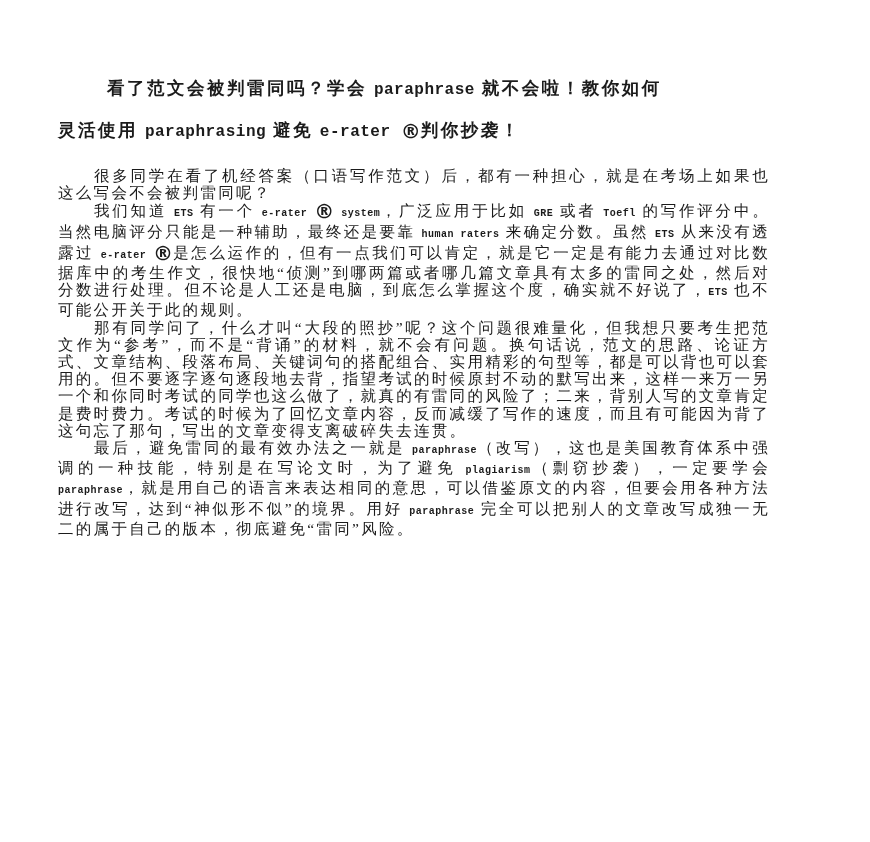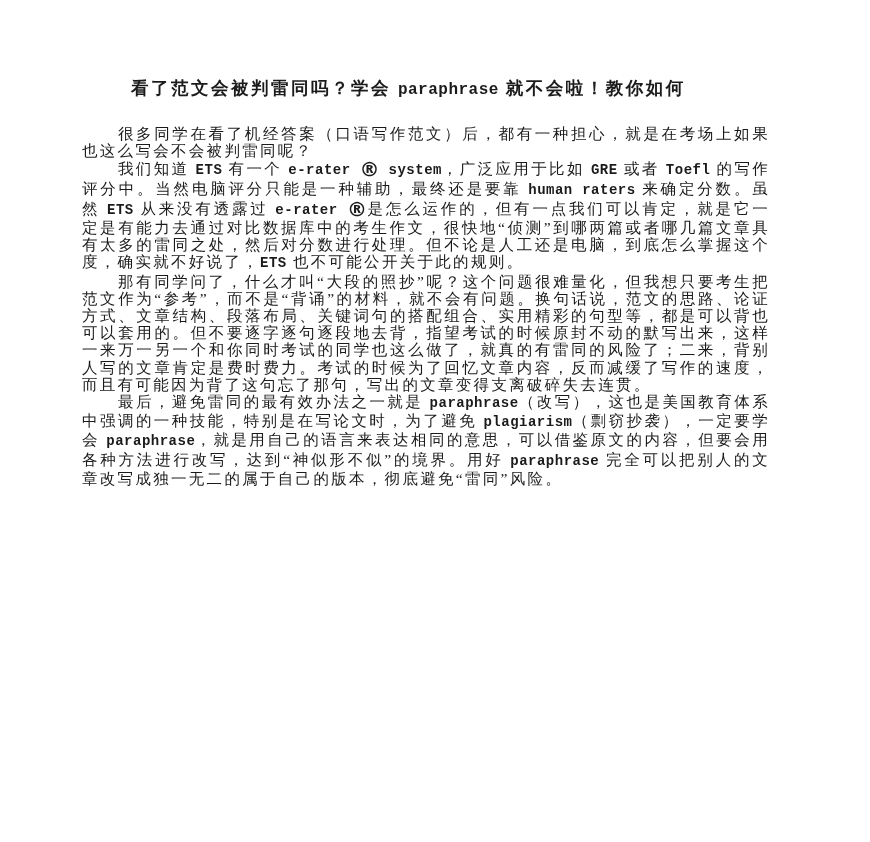--- a/index.html
+++ b/index.html
@@ -5,21 +5,21 @@
   html, body {
     margin: 0;
     padding: 0;
     background: #ffffff;
   }
   .page {
     position: relative;
     width: 870px;
     height: 842px;
     box-sizing: border-box;
-    padding: 68px 100px 0 82px;
+    padding: 68px 100px 0 58px;
     background: #ffffff;
     color: #1b1b1b;
     font-family: "Liberation Serif", "DejaVu Serif", serif;
     overflow: hidden;
   }
   .title-block {
     margin: 0 0 15px 0;
   }
   .title-line {
     font-weight: 700;
@@ -44,38 +44,39 @@
     letter-spacing: 2.3px;
     text-indent: 36px;
     text-align: justify;
   }
   .seg-cn {
     font-family: "Liberation Serif", "DejaVu Serif", serif;
   }
   .seg-en {
     font-family: "Liberation Mono", "DejaVu Sans Mono", monospace;
     font-weight: 700;
-    font-size: 14px;
+    font-size: 10px;
     letter-spacing: 0.5px;
   }
   .seg-reg {
     font-family: "DejaVu Sans", sans-serif;
     font-weight: 700;
     font-size: 20px;
     letter-spacing: 0;
     line-height: 1;
     vertical-align: -2px;
   }
 </style>
 </head>
 <body>
 
 <div class="page">
   <div class="title-block">
       <div class="title-line first"><span class="seg-cn">看了范文会被判雷同吗？学会 </span><span class="seg-en">paraphrase</span><span class="seg-cn"> 就不会啦！教你如何</span></div>
+      <div class="title-line"><span class="seg-cn">灵活使用 </span><span class="seg-en">paraphrasing</span><span class="seg-cn"> 避免 </span><span class="seg-en">e-rater </span><span class="seg-reg">®</span><span class="seg-cn">判你抄袭！</span></div>
     </div>
   <div class="article-body">
       <p class="para"><span class="seg-cn">很多同学在看了机经答案（口语写作范文）后，都有一种担心，就是在考场上如果也这么写会不会被判雷同呢？</span></p>
       <p class="para"><span class="seg-cn">我们知道 </span><span class="seg-en">ETS</span><span class="seg-cn"> 有一个 </span><span class="seg-en">e-rater </span><span class="seg-reg">®</span><span class="seg-en"> system</span><span class="seg-cn">，广泛应用于比如 </span><span class="seg-en">GRE</span><span class="seg-cn"> 或者 </span><span class="seg-en">Toefl</span><span class="seg-cn"> 的写作评分中。当然电脑评分只能是一种辅助，最终还是要靠 </span><span class="seg-en">human raters</span><span class="seg-cn"> 来确定分数。虽然 </span><span class="seg-en">ETS</span><span class="seg-cn"> 从来没有透露过 </span><span class="seg-en">e-rater </span><span class="seg-reg">®</span><span class="seg-cn">是怎么运作的，但有一点我们可以肯定，就是它一定是有能力去通过对比数据库中的考生作文，很快地“侦测”到哪两篇或者哪几篇文章具有太多的雷同之处，然后对分数进行处理。但不论是人工还是电脑，到底怎么掌握这个度，确实就不好说了，</span><span class="seg-en">ETS</span><span class="seg-cn"> 也不可能公开关于此的规则。</span></p>
       <p class="para"><span class="seg-cn">那有同学问了，什么才叫“大段的照抄”呢？这个问题很难量化，但我想只要考生把范文作为“参考”，而不是“背诵”的材料，就不会有问题。换句话说，范文的思路、论证方式、文章结构、段落布局、关键词句的搭配组合、实用精彩的句型等，都是可以背也可以套用的。但不要逐字逐句逐段地去背，指望考试的时候原封不动的默写出来，这样一来万一另一个和你同时考试的同学也这么做了，就真的有雷同的风险了；二来，背别人写的文章肯定是费时费力。考试的时候为了回忆文章内容，反而减缓了写作的速度，而且有可能因为背了这句忘了那句，写出的文章变得支离破碎失去连贯。</span></p>
       <p class="para"><span class="seg-cn">最后，避免雷同的最有效办法之一就是 </span><span class="seg-en">paraphrase</span><span class="seg-cn">（改写），这也是美国教育体系中强调的一种技能，特别是在写论文时，为了避免 </span><span class="seg-en">plagiarism</span><span class="seg-cn">（剽窃抄袭），一定要学会 </span><span class="seg-en">paraphrase</span><span class="seg-cn">，就是用自己的语言来表达相同的意思，可以借鉴原文的内容，但要会用各种方法进行改写，达到“神似形不似”的境界。用好 </span><span class="seg-en">paraphrase</span><span class="seg-cn"> 完全可以把别人的文章改写成独一无二的属于自己的版本，彻底避免“雷同”风险。</span></p>
     </div>
 </div>
 
 </body></html>

